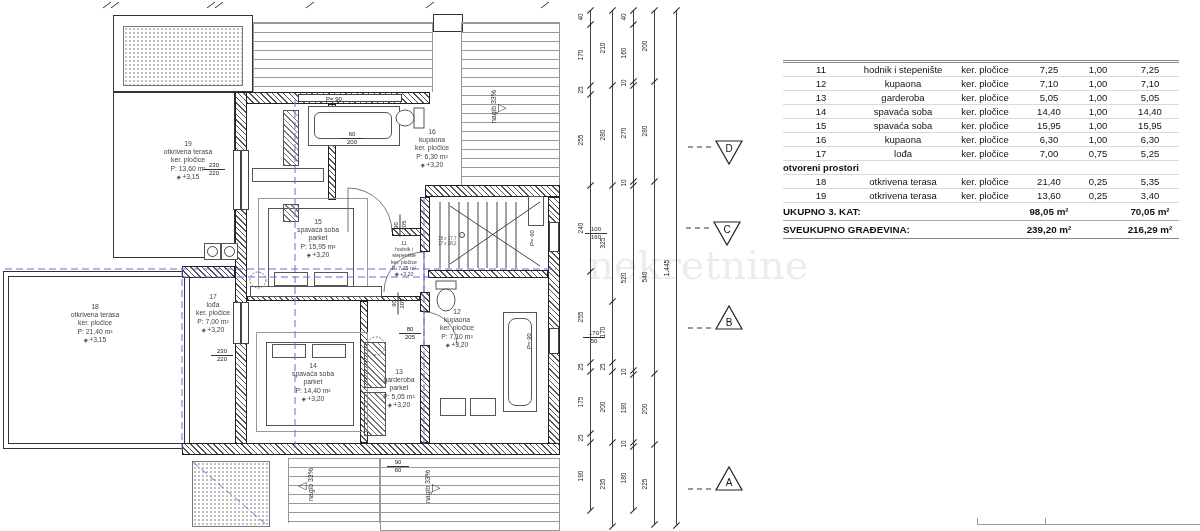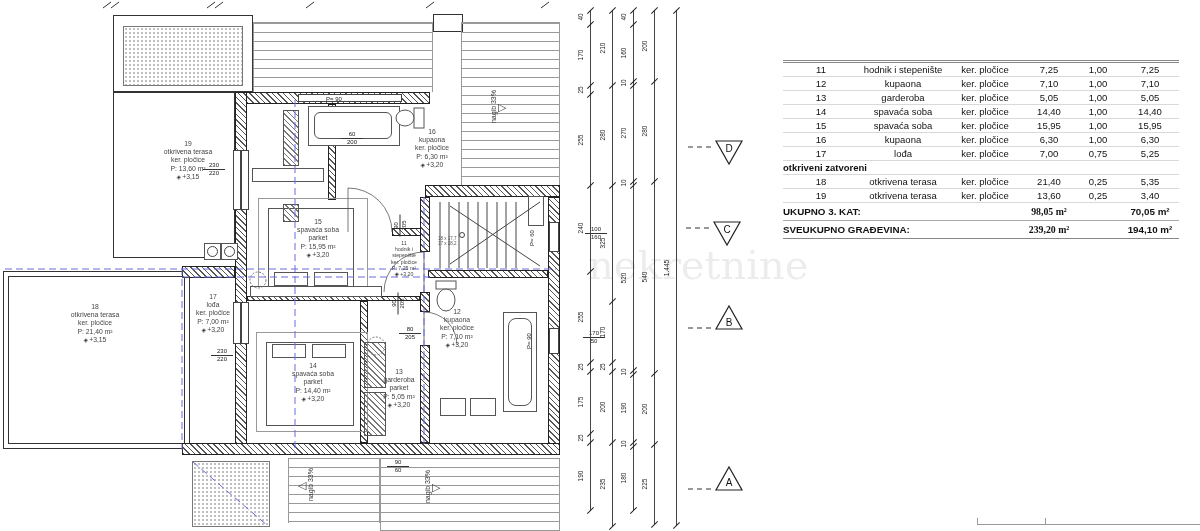--- a/index.html
+++ b/index.html
@@ -48,21 +48,21 @@
     border-bottom:1.5px solid #777;align-items:center;}
   .t-head div{text-align:center;font-weight:bold;font-size:9.5px;line-height:10.5px;padding:4px 0;}
   .trow{display:grid;grid-template-columns:76px 88px 76px 52px 46px 58px;
     border-bottom:1px solid #d9d9d9;align-items:center;}
   .trow div{text-align:center;font-size:9.5px;line-height:13px;height:13px;overflow:hidden;}
   .tsection{border-bottom:1px solid #d9d9d9;}
   .tsection div{grid-column:1/-1;text-align:left;font-weight:bold;}
   .ttotal{border-bottom:1px solid #aaa;}
   .ttotal div{font-weight:bold;font-size:9.8px;line-height:17px;height:17px;}
   .ttotal .tl{grid-column:1/4;text-align:left;}
-  .ttotal .tp{grid-column:4/5;font-family:Liberation Serif, serif;}
+  .ttotal .tp{grid-column:4/5;}
   .ttotal .tn{grid-column:6/7;}
   .lastrow{border-bottom:1.5px solid #888;}
   .hairline{position:absolute;background:#999;}
 </style>
 </head>
 <body>
 
 <div id="stage">
 
   <div class="wm" style="left:588px;top:242px;font-size:40px;">nekretnine</div>
@@ -471,21 +471,21 @@
         </div>
         <div class="trow">
           <div>17</div>
           <div>lođa</div>
           <div>ker. pločice</div>
           <div>7,00</div>
           <div>0,75</div>
           <div>5,25</div>
         </div>
         <div class="trow tsection">
-          <div>otkriveni zatvoreni</div>
+          <div>otvoreni prostori</div>
         </div>
         <div class="trow">
           <div>18</div>
           <div>otkrivena terasa</div>
           <div>ker. pločice</div>
           <div>21,40</div>
           <div>0,25</div>
           <div>5,35</div>
         </div>
         <div class="trow">
@@ -497,21 +497,21 @@
           <div>3,40</div>
         </div>
         <div class="trow ttotal">
           <div class="tl">UKUPNO 3. KAT:</div>
           <div class="tp">98,05 m²</div>
           <div class="tn">70,05 m²</div>
         </div>
         <div class="trow ttotal lastrow">
           <div class="tl">SVEUKUPNO GRAĐEVINA:</div>
           <div class="tp">239,20 m²</div>
-          <div class="tn">194,10 m²</div>
+          <div class="tn">216,29 m²</div>
         </div>
       </div>
   </div>
 
   <div class="hairline" style="left:977px;top:524px;width:223px;height:1px;"></div>
   <div class="hairline" style="left:977px;top:518px;width:1px;height:7px;"></div>
   <div class="hairline" style="left:1045px;top:518px;width:1px;height:7px;"></div>
 
 </div>
 

